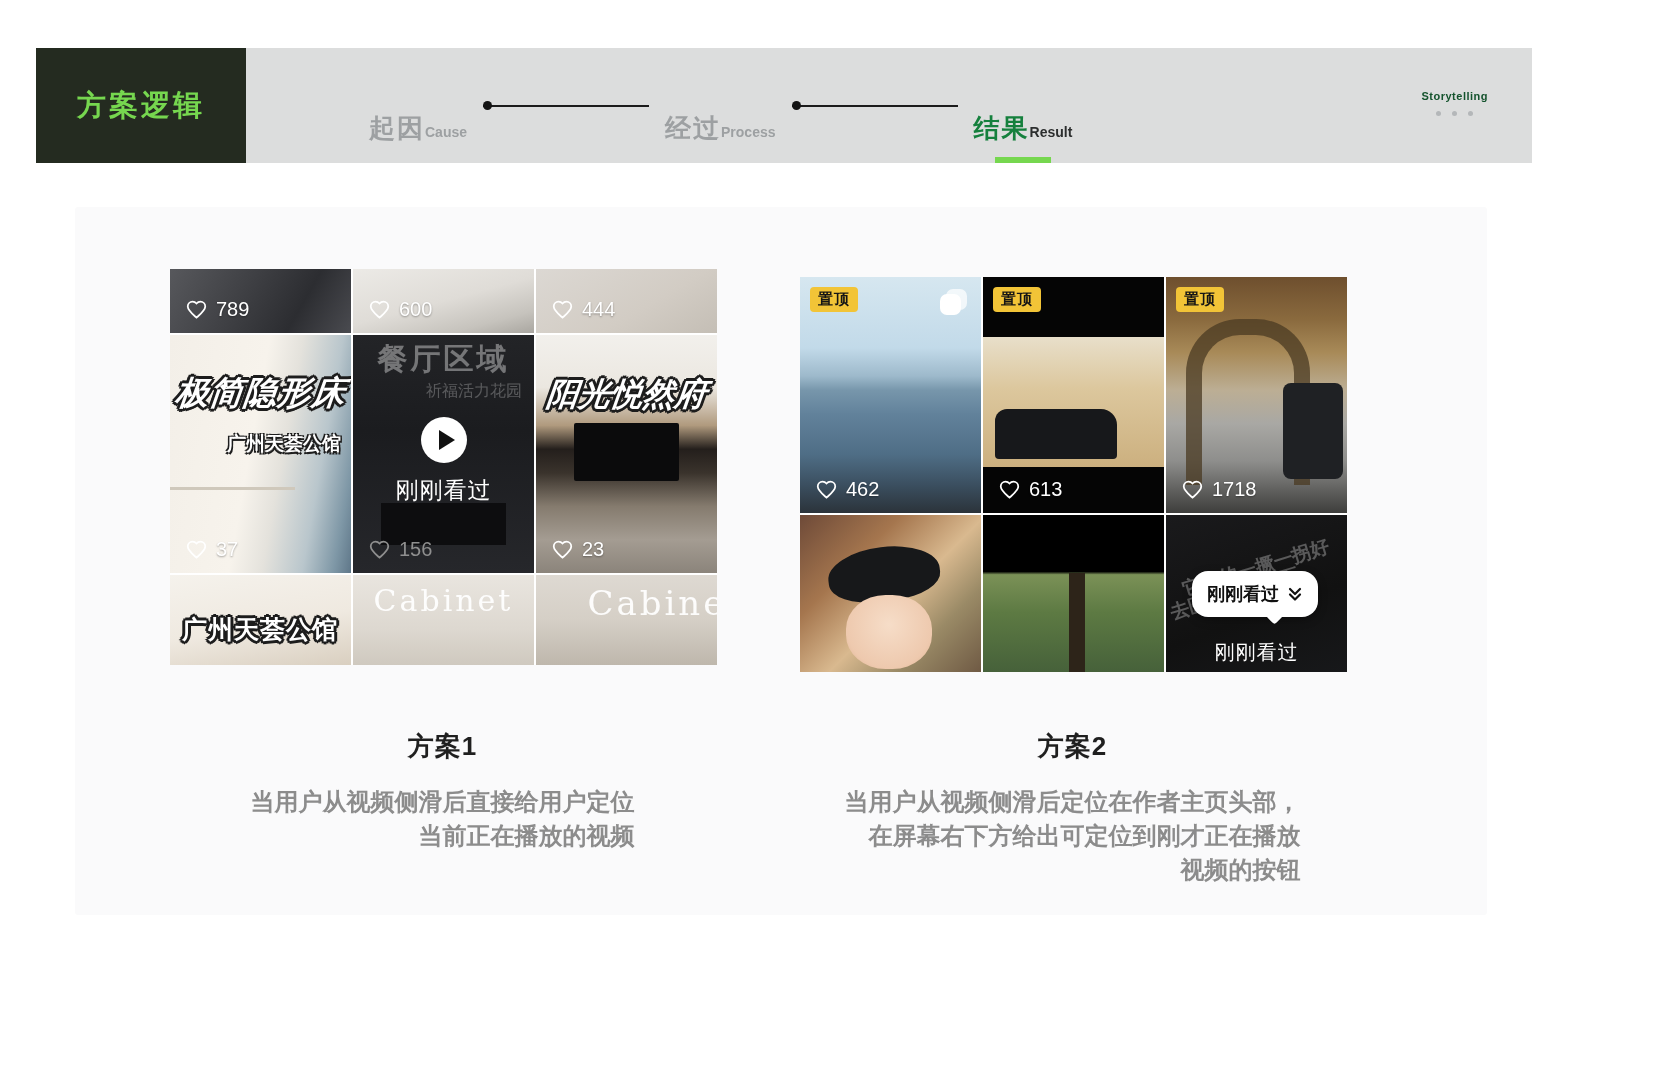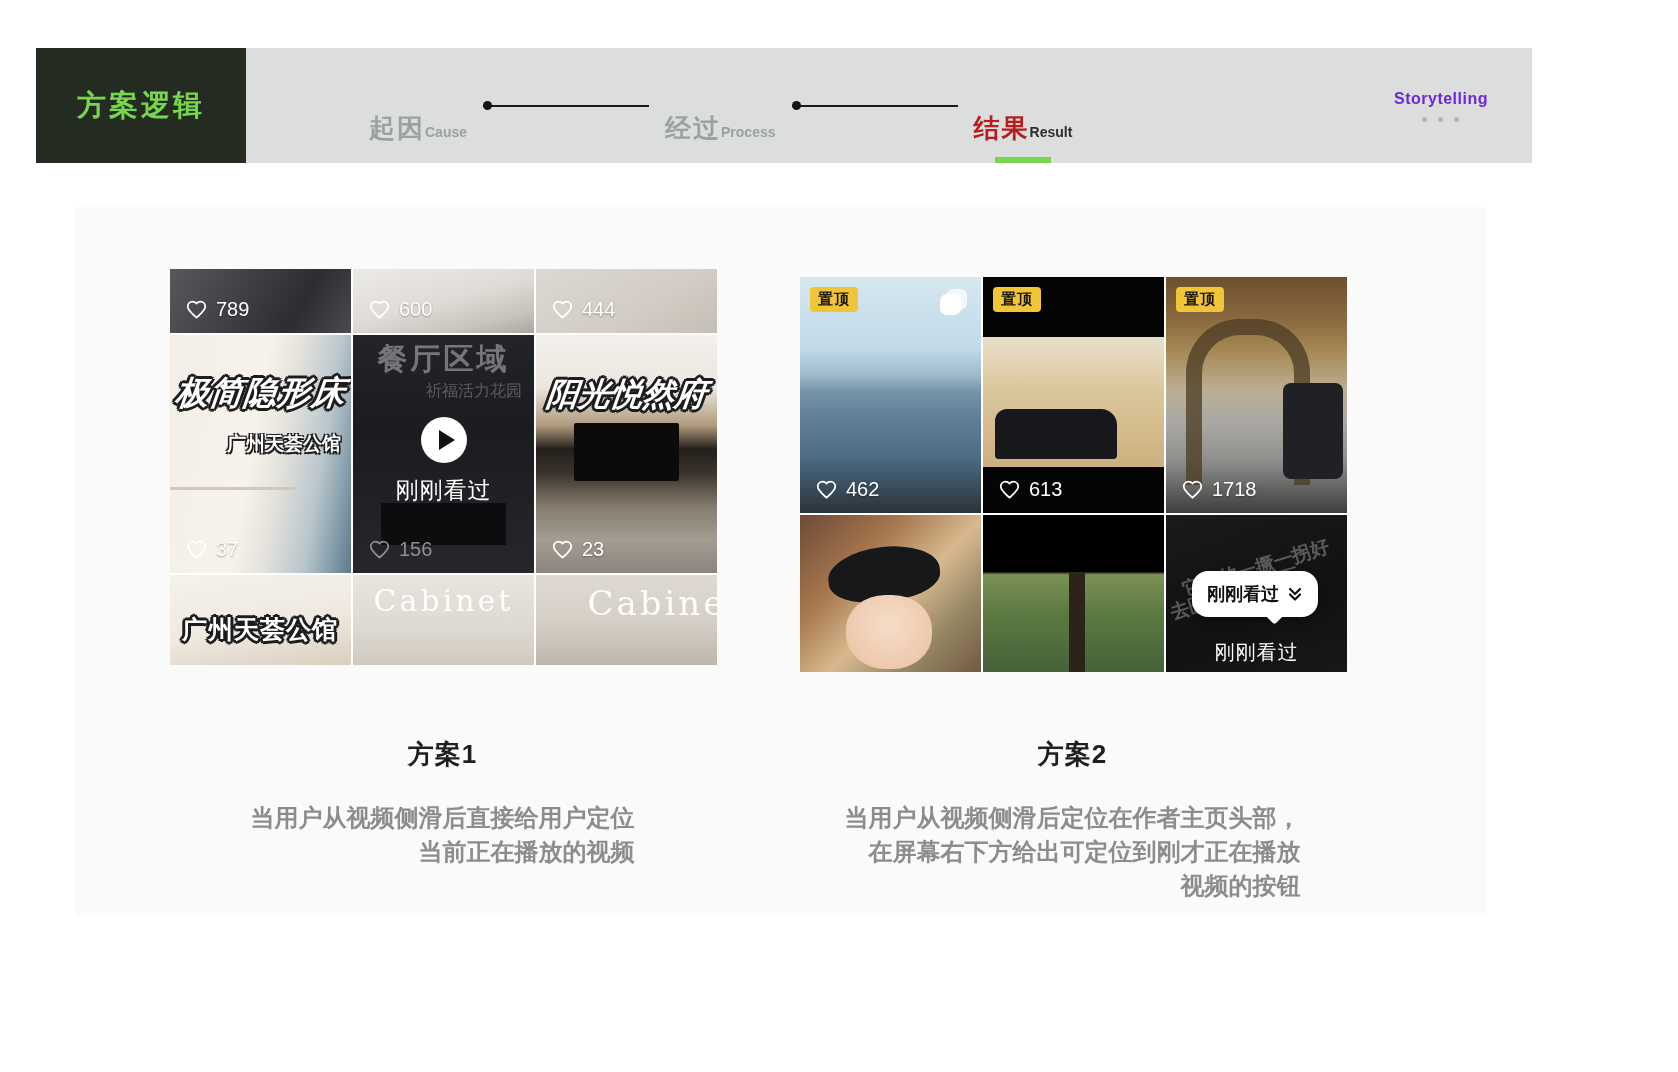--- a/index.html
+++ b/index.html
@@ -12,29 +12,29 @@
   
   .header{position:absolute;left:36px;top:48px;width:1496px;height:115px;background:#dcdddd;}
   .title-box{position:absolute;left:0;top:0;width:210px;height:115px;background:#242b20;
     display:flex;align-items:center;justify-content:center;}
   .title-box span{color:#76d74f;font-size:29px;font-weight:bold;letter-spacing:3px;}
   .stepper{position:absolute;left:333px;top:0;height:115px;display:flex;align-items:flex-start;}
   .step{position:relative;height:115px;box-sizing:border-box;padding-top:44px;min-width:66px;
     display:flex;flex-direction:row;align-items:center;cursor:default;}
   .step .zh{font-size:26px;font-weight:bold;color:#9da0a2;letter-spacing:2px;line-height:28px;}
   .step .en{font-size:14px;color:#9da0a2;margin-top:9px;font-weight:bold;}
-  .step.active .zh{color:#b91c1c;}
+  .step.active .zh{color:#15803d;}
   .step.active .en{color:#2c2e2e;}
   .step-indicator{position:absolute;bottom:0;left:50%;transform:translateX(-50%);
     width:56px;height:6px;background:#76d74f;}
   .connector{width:166px;height:2px;background:#1b1b1b;margin:57px 16px 0;position:relative;}
   .connector::before{content:"";position:absolute;left:0;top:-4px;width:9px;height:9px;
     border-radius:50%;background:#141414;}
   .watermark{position:absolute;right:44px;top:42px;text-align:center;}
-  .watermark .wm-text{font-size:16px;font-weight:bold;color:#6d28d9;letter-spacing:.5px;}
+  .watermark .wm-text{font-size:11px;font-weight:bold;color:#14532d;letter-spacing:.5px;}
   .wm-dots{display:flex;gap:11px;justify-content:center;margin-top:9px;}
   .wm-dots i{width:5px;height:5px;border-radius:50%;background:#b4b7b9;}
   
   .card{position:absolute;left:75px;top:207px;width:1412px;height:708px;background:#fafafb;border-radius:3px;}
   
   .grid{position:absolute;display:grid;grid-template-columns:181px 181px 181px;gap:2px;background:#fff;}
   .grid-left{left:95px;top:62px;grid-template-rows:64px 238px 90px;}
   .grid-right{left:725px;top:70px;grid-template-rows:236px 157px;border-radius:31px;}
   .cell{position:relative;overflow:hidden;background:#888;}
   
@@ -110,21 +110,21 @@
   .tooltip{position:absolute;left:26px;top:56px;background:#fff;border-radius:16px;
     padding:11px 15px;display:flex;align-items:center;gap:8px;font-size:18px;font-weight:bold;
     color:#111;box-shadow:0 3px 10px rgba(0,0,0,.3);cursor:pointer;}
   .tooltip::after{content:"";position:absolute;bottom:-5px;left:60%;width:13px;height:13px;
     background:#fff;border-radius:3px;transform:rotate(45deg);}
   .o-caption{position:absolute;bottom:6px;left:0;right:0;text-align:center;color:#fff;font-size:20px;letter-spacing:1px;}
   
   .caption-block{position:absolute;width:545px;text-align:center;top:518px;}
   .caption-block.left{left:95px;}
   .caption-block.right{left:725px;}
-  .caption-block h3{margin:12px;font-size:26px;color:#1f1f1f;letter-spacing:1px;}
+  .caption-block h3{margin:4px;font-size:26px;color:#1f1f1f;letter-spacing:1px;}
   .caption-desc{display:inline-block;text-align:right;margin-top:17px;font-size:24px;
     color:#8c8c8c;line-height:34px;font-weight:bold;}
 </style>
 </head>
 <body>
 
 <div class="header">
   <div class="title-box">
     <span>方案逻辑</span>
   </div>

